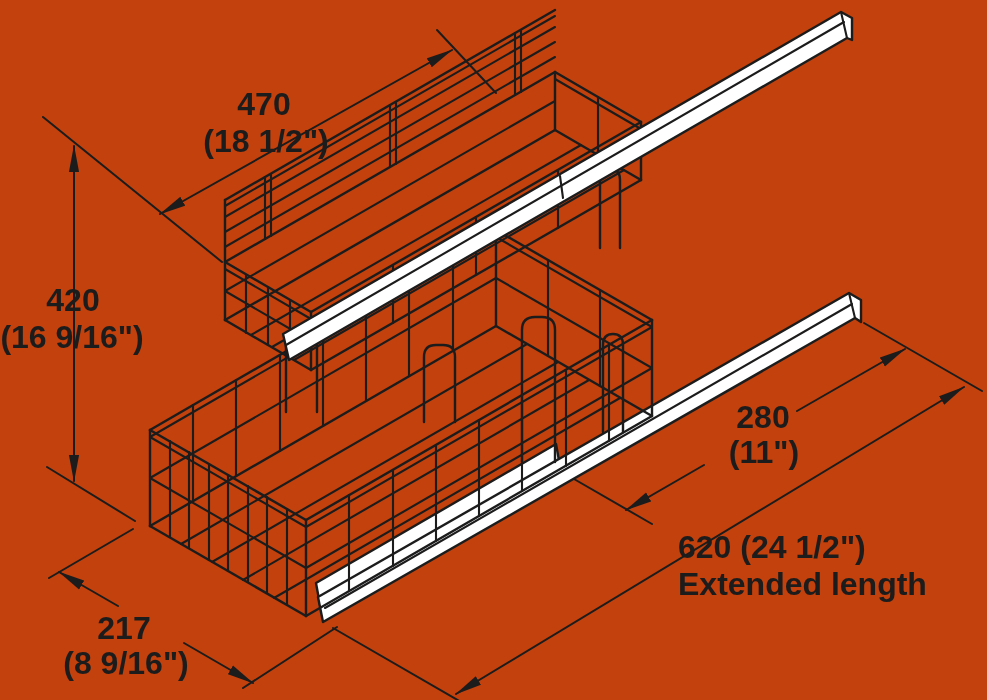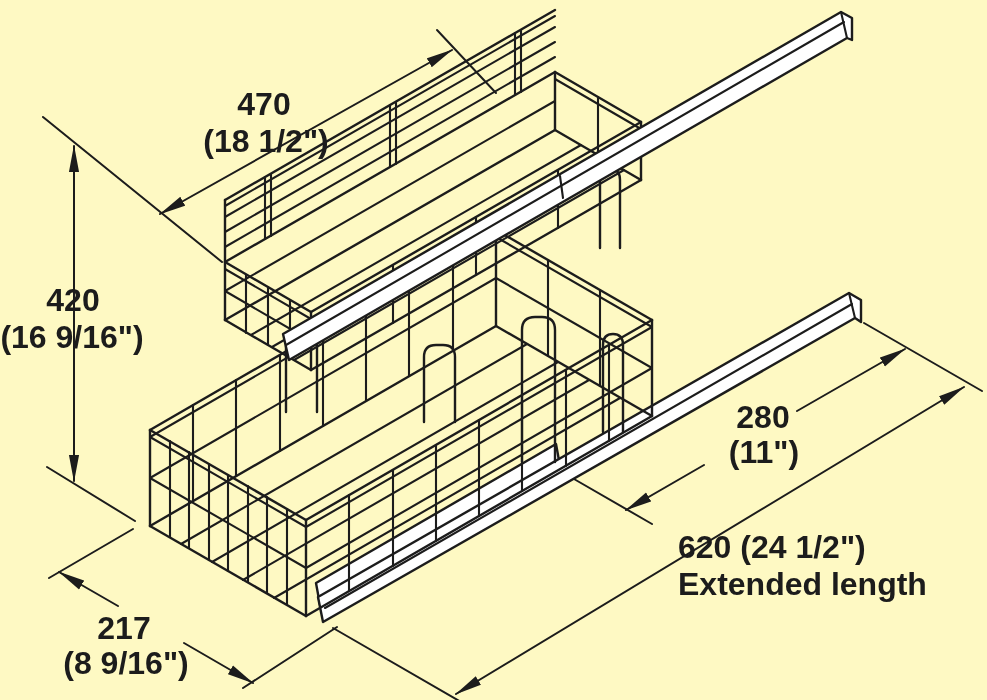--- a/index.html
+++ b/index.html
@@ -5,21 +5,21 @@
   html,body{
     margin:0;
     padding:0;
     background:#ffffff;
     font-family:"Liberation Sans", sans-serif;
   }
   .stage{
     position:relative;
     width:987px;
     height:700px;
-    background:#fef9c3;
+    background:#c2410c;
     overflow:hidden;
   }
   svg{display:block}
   .wire{
     fill:none;
     stroke:#1c1c1c;
     stroke-width:2.4;
     stroke-linecap:round;
     stroke-linejoin:round;
   }

